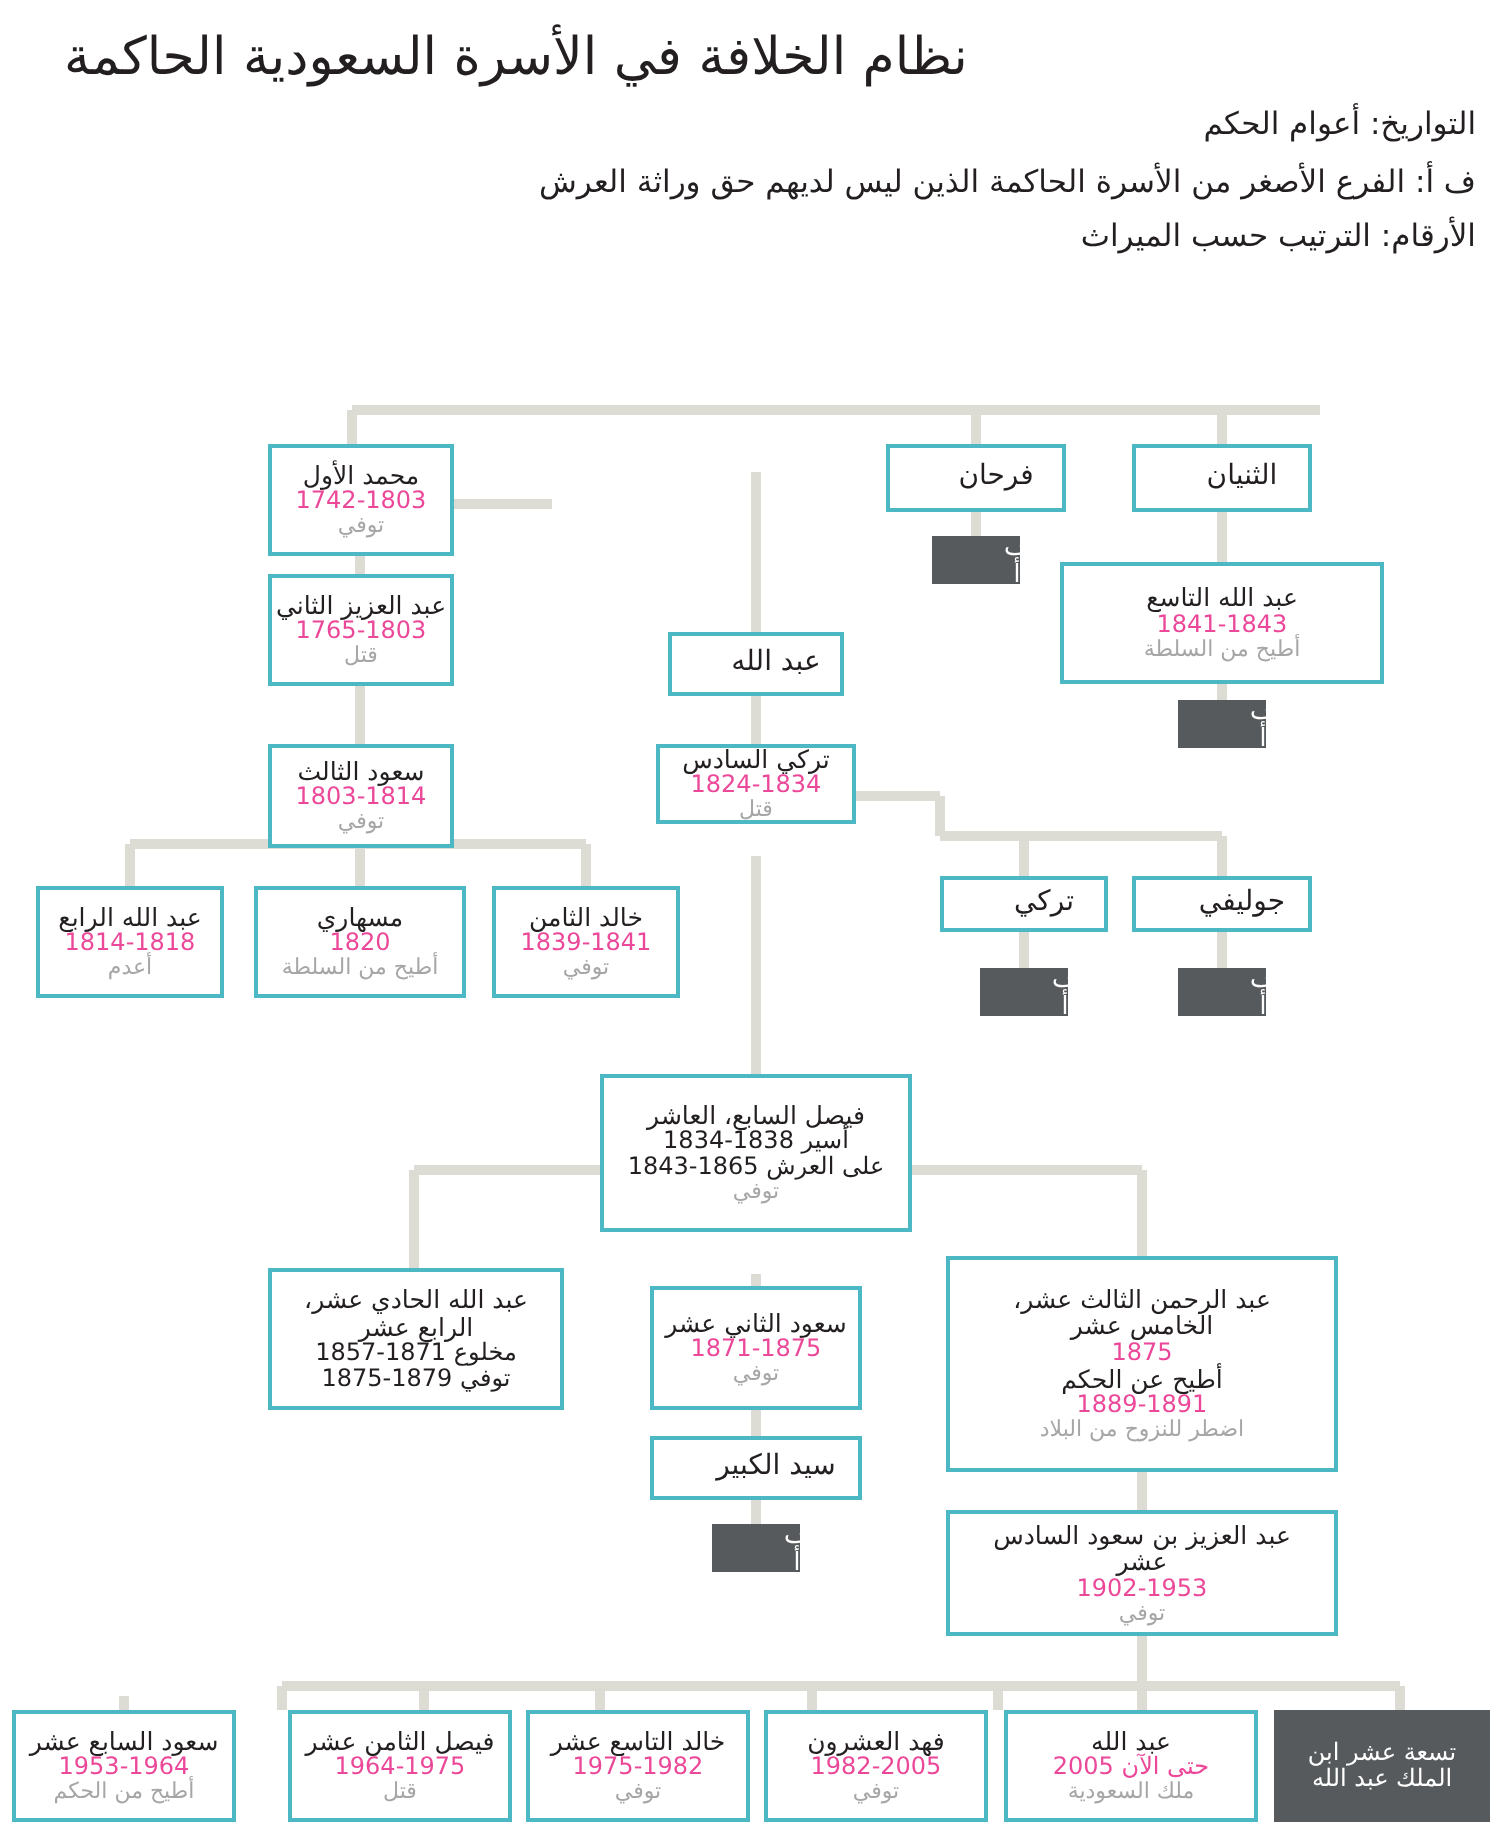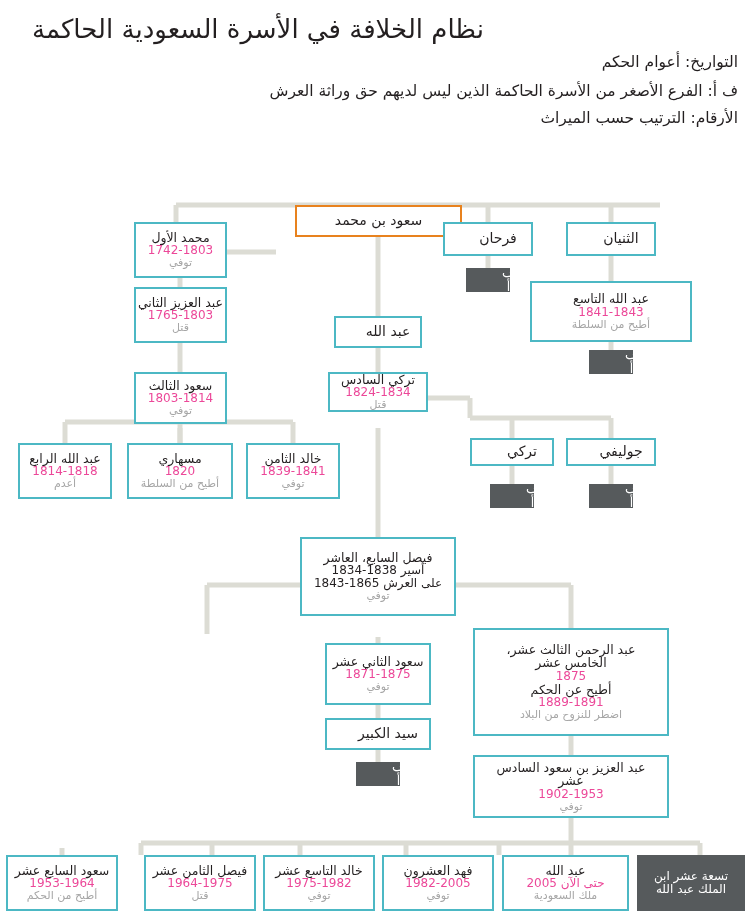--- a/index.html
+++ b/index.html
@@ -197,23 +197,20 @@
       <path d="M141,843 L141,855"></path>
       <path d="M212,843 L212,855"></path>
       <path d="M300,843 L300,855"></path>
       <path d="M406,843 L406,855"></path>
       <path d="M499,843 L499,855"></path>
       <path d="M571,843 L571,855"></path>
       <path d="M700,843 L700,855"></path>
     </g>
   </svg>
 
-  <div class="node root" style="left:295px; top:205px; width:167px; height:32px;">
-    <span class="nm">سعود بن محمد</span>
-  </div>
 
   <div class="node" style="left:134px; top:222px; width:93px; height:56px;">
     <span class="nm">محمد الأول</span>
     <span class="yr">1742-1803</span>
     <span class="st">توفي</span>
   </div>
 
   <div class="node" style="left:134px; top:287px; width:93px; height:56px;">
     <span class="nm">عبد العزيز الثاني</span>
     <span class="yr">1765-1803</span>
@@ -288,20 +285,26 @@
     <span>ف أ</span>
   </div>
 
   <div class="node" style="left:300px; top:537px; width:156px; height:79px;">
     <span class="nm">فيصل السابع، العاشر</span>
     <span class="mixrow"><span>أسير</span> <span class="y">1834-1838</span></span>
     <span class="mixrow"><span>على العرش</span> <span class="y">1843-1865</span></span>
     <span class="st">توفي</span>
   </div>
 
+  <div class="node" style="left:134px; top:634px; width:148px; height:71px;">
+    <span class="nm">عبد الله الحادي عشر،</span>
+    <span class="nm">الرابع عشر</span>
+    <span class="mixrow"><span>مخلوع</span> <span class="y">1857-1871</span></span>
+    <span class="mixrow"><span>توفي</span> <span class="y">1875-1879</span></span>
+  </div>
 
   <div class="node" style="left:325px; top:643px; width:106px; height:62px;">
     <span class="nm">سعود الثاني عشر</span>
     <span class="yr">1871-1875</span>
     <span class="st">توفي</span>
   </div>
 
   <div class="node" style="left:473px; top:628px; width:196px; height:108px;">
     <span class="nm">عبد الرحمن الثالث عشر،</span>
     <span class="nm">الخامس عشر</span>

